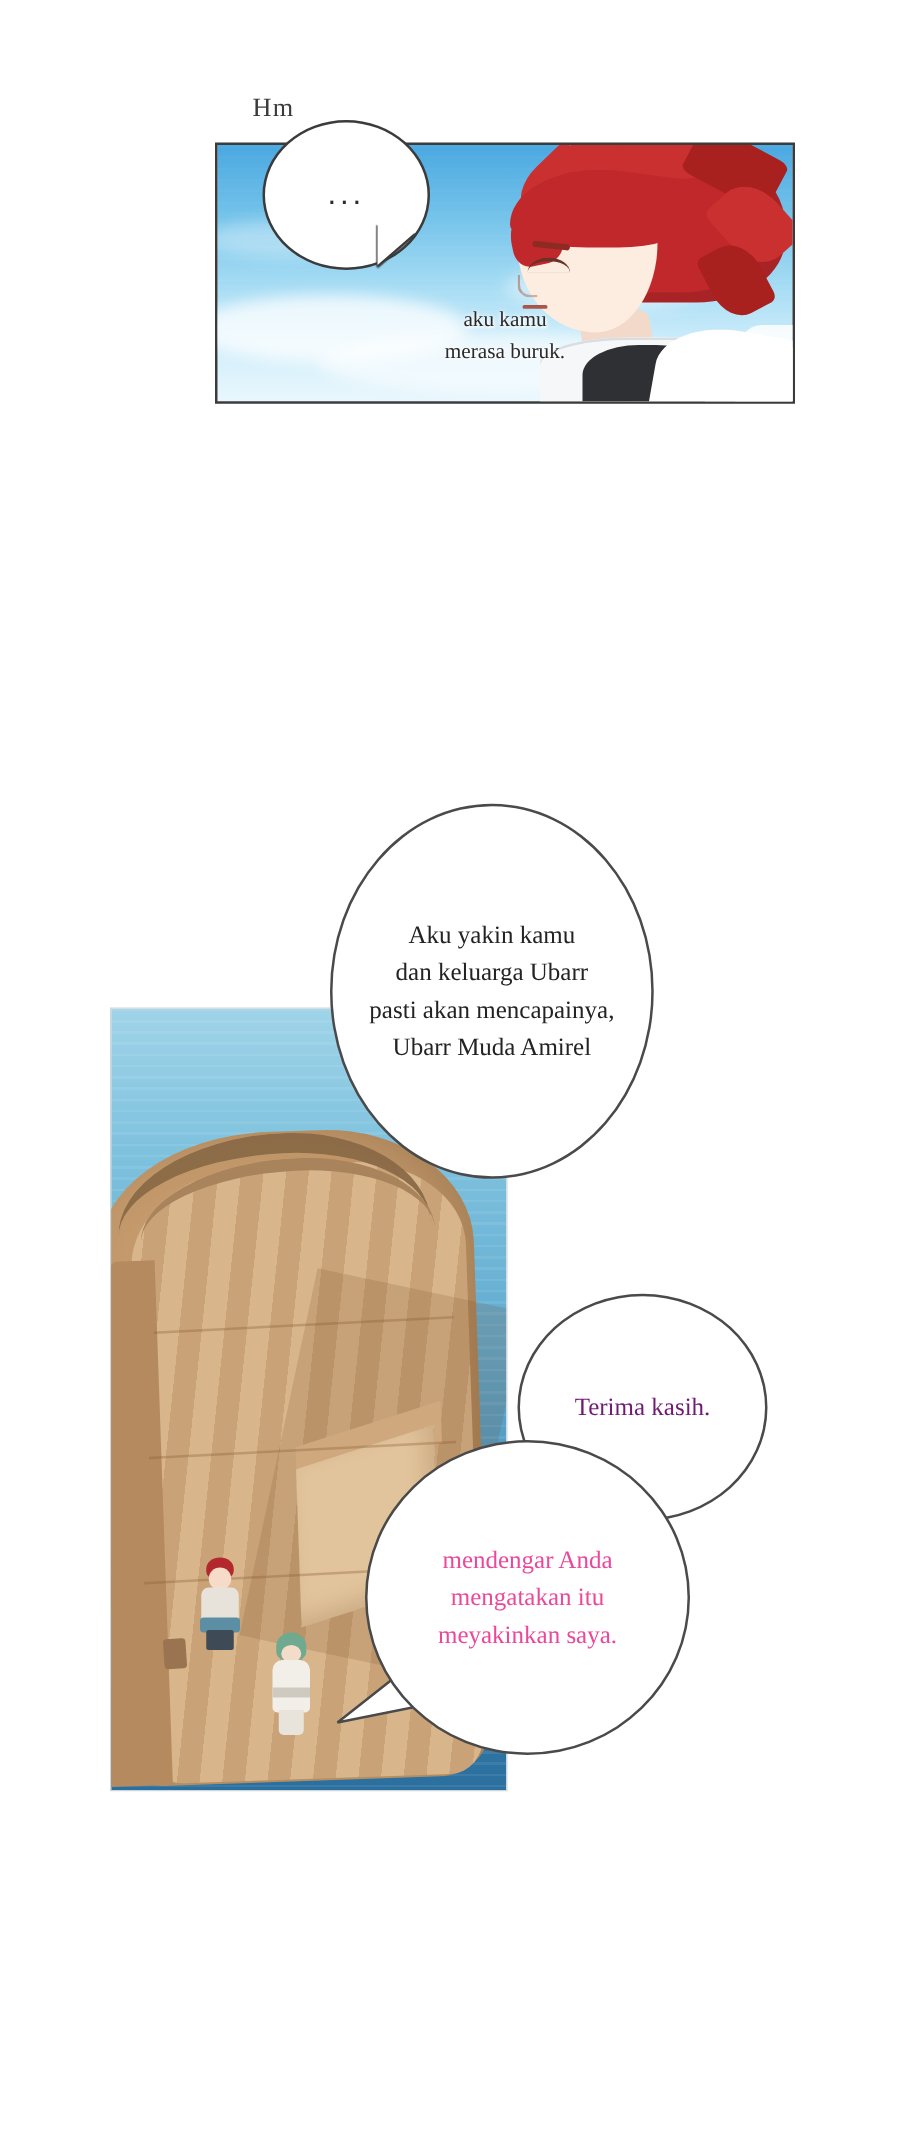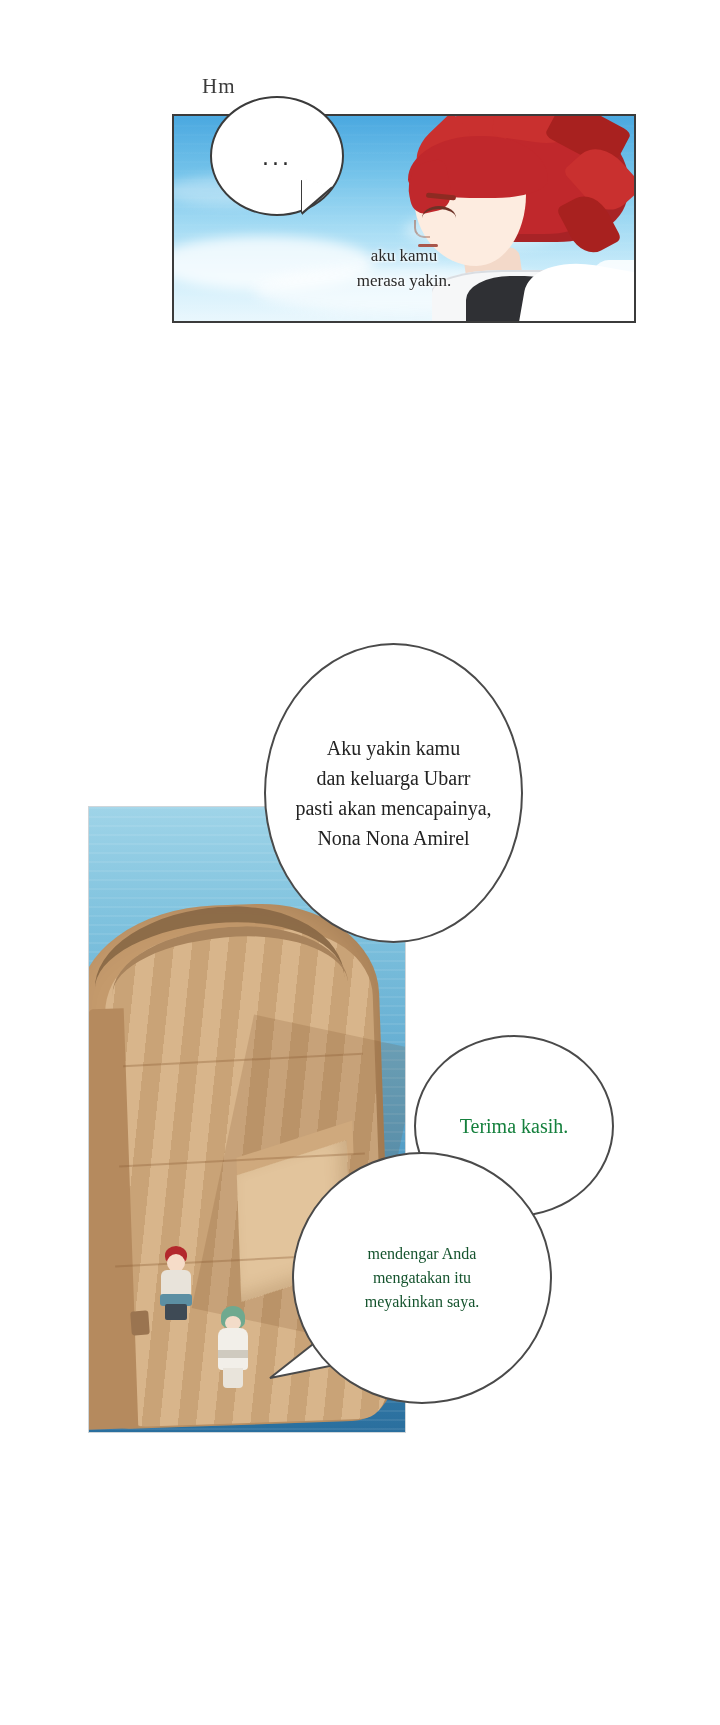--- a/index.html
+++ b/index.html
@@ -448,43 +448,43 @@
     border: 2px solid #4a4a4a;
     border-radius: 50%;
     z-index: 11;
     display: flex;
     align-items: center;
     justify-content: center;
   }
   .bubble-thanks .txt {
     text-align: center;
     font-size: 20px;
-    color: #15803d;
+    color: #701a75;
     line-height: 1.4;
   }
 
   .bubble-long {
     position: absolute;
     left: 292px;
     top: 1152px;
     width: 256px;
     height: 248px;
     background: #ffffff;
     border: 2px solid #4a4a4a;
     border-radius: 50%;
     z-index: 12;
     display: flex;
     align-items: center;
     justify-content: center;
   }
   .bubble-long .txt {
     text-align: center;
-    font-size: 16px;
+    font-size: 20px;
     line-height: 1.5;
-    color: #14532d;
+    color: #ec4899;
     padding: 0 10px;
   }
   
   .tail-long {
     position: absolute;
     left: 268px;
     top: 1322px;
     width: 70px;
     height: 60px;
     z-index: 11;
@@ -527,21 +527,21 @@
   </div>
 
   <div class="bubble1">
     <div class="dots">...</div>
   </div>
   <div class="bubble1-tail"></div>
   <div class="hm-text">Hm</div>
 
   <div class="p1-caption">
     <div>aku kamu</div>
-    <div>merasa yakin.</div>
+    <div>merasa buruk.</div>
   </div>
 
   <div class="panel2">
     <div class="sea-shimmer"></div>
 
     <div class="foam" style="left:18px; top:430px; width:30px; height:10px;"></div>
     <div class="foam" style="left:6px; top:500px; width:24px; height:8px;"></div>
     <div class="foam" style="left:240px; top:70px; width:40px; height:10px; opacity:.4"></div>
 
     <div class="ship">
@@ -573,21 +573,21 @@
     <div class="cb-face"></div>
     <div class="cb-body"></div>
     <div class="cb-belt"></div>
     <div class="cb-legs"></div>
   </div>
 
   <div class="bubble-big">
     <div class="txt" style="white-space:pre-line">Aku yakin kamu
 dan keluarga Ubarr
 pasti akan mencapainya,
-Nona Nona Amirel</div>
+Ubarr Muda Amirel</div>
   </div>
 
   <div class="bubble-thanks">
     <div class="txt" style="white-space:pre-line">Terima kasih.</div>
   </div>
 
   <svg class="tail-long" viewBox="0 0 70 60">
     <path d="M68,4 L2,56 L62,44 Z" fill="#ffffff" stroke="#4a4a4a" stroke-width="2"></path>
   </svg>
 

